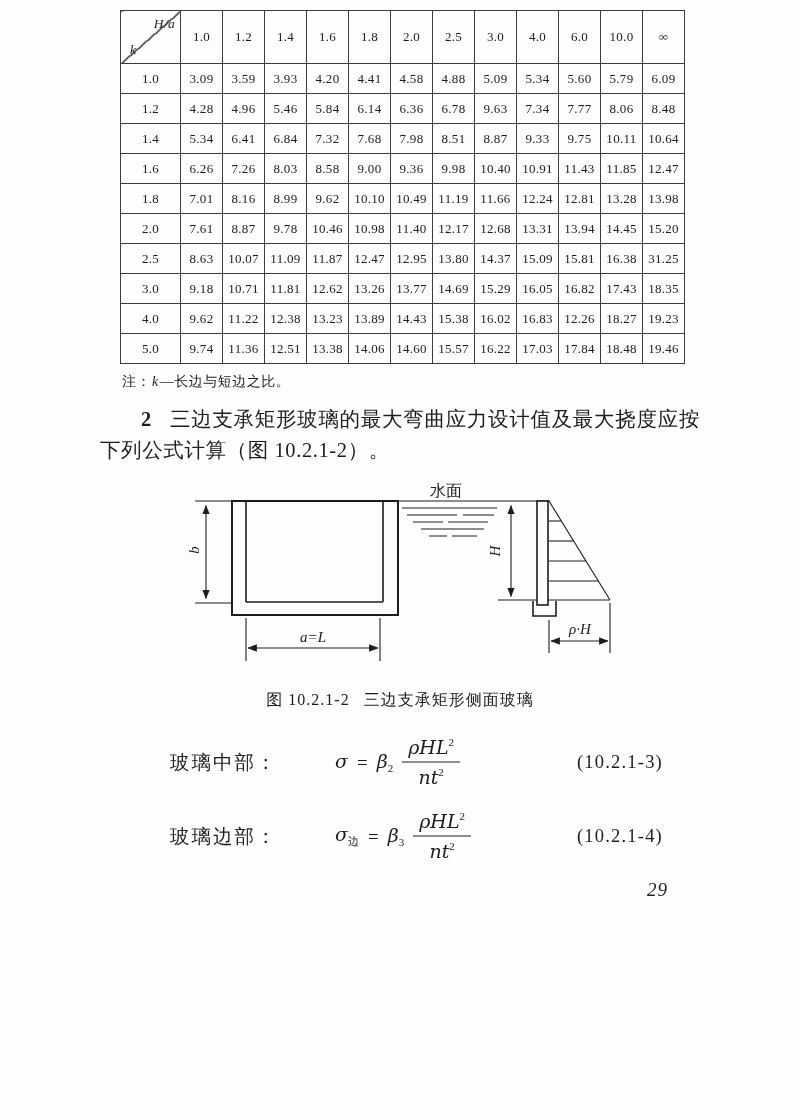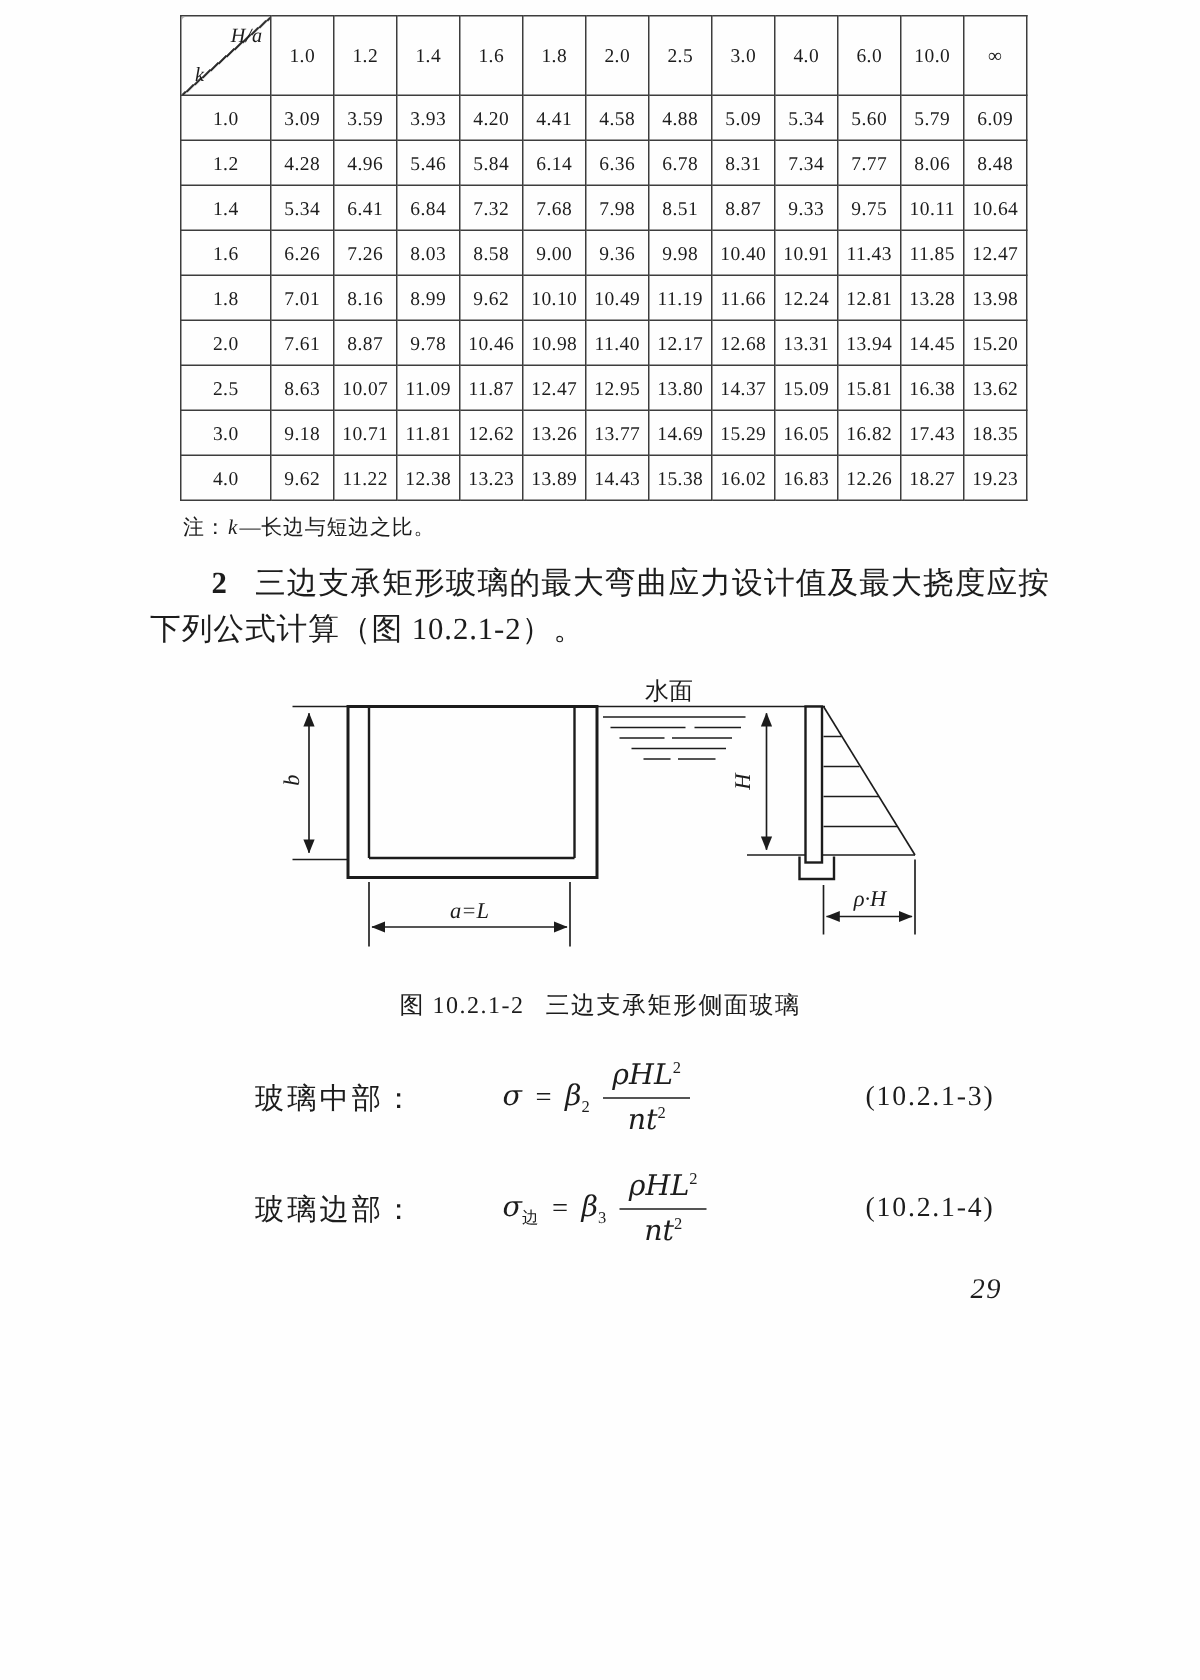--- a/index.html
+++ b/index.html
@@ -145,21 +145,21 @@
         </tr>
         <tr>
           <td>1.2</td>
           <td>4.28</td>
           <td>4.96</td>
           <td>5.46</td>
           <td>5.84</td>
           <td>6.14</td>
           <td>6.36</td>
           <td>6.78</td>
-          <td>8.31</td>
+          <td>9.63</td>
           <td>7.34</td>
           <td>7.77</td>
           <td>8.06</td>
           <td>8.48</td>
         </tr>
         <tr>
           <td>1.4</td>
           <td>5.34</td>
           <td>6.41</td>
           <td>6.84</td>
@@ -224,21 +224,21 @@
           <td>10.07</td>
           <td>11.09</td>
           <td>11.87</td>
           <td>12.47</td>
           <td>12.95</td>
           <td>13.80</td>
           <td>14.37</td>
           <td>15.09</td>
           <td>15.81</td>
           <td>16.38</td>
-          <td>13.62</td>
+          <td>31.25</td>
         </tr>
         <tr>
           <td>3.0</td>
           <td>9.18</td>
           <td>10.71</td>
           <td>11.81</td>
           <td>12.62</td>
           <td>13.26</td>
           <td>13.77</td>
           <td>14.69</td>
@@ -256,20 +256,35 @@
           <td>13.23</td>
           <td>13.89</td>
           <td>14.43</td>
           <td>15.38</td>
           <td>16.02</td>
           <td>16.83</td>
           <td>12.26</td>
           <td>18.27</td>
           <td>19.23</td>
         </tr>
+        <tr>
+          <td>5.0</td>
+          <td>9.74</td>
+          <td>11.36</td>
+          <td>12.51</td>
+          <td>13.38</td>
+          <td>14.06</td>
+          <td>14.60</td>
+          <td>15.57</td>
+          <td>16.22</td>
+          <td>17.03</td>
+          <td>17.84</td>
+          <td>18.48</td>
+          <td>19.46</td>
+        </tr>
       </tbody>
   </table>
 
   <div class="note">
     <span>注：</span><i>k</i><span>—长边与短边之比。</span>
   </div>
 
   <p class="para">
     <span class="para-num">2</span><span class="para-body">三边支承矩形玻璃的最大弯曲应力设计值及最大挠度应按下列公式计算（图 10.2.1-2）。</span>
   </p>

